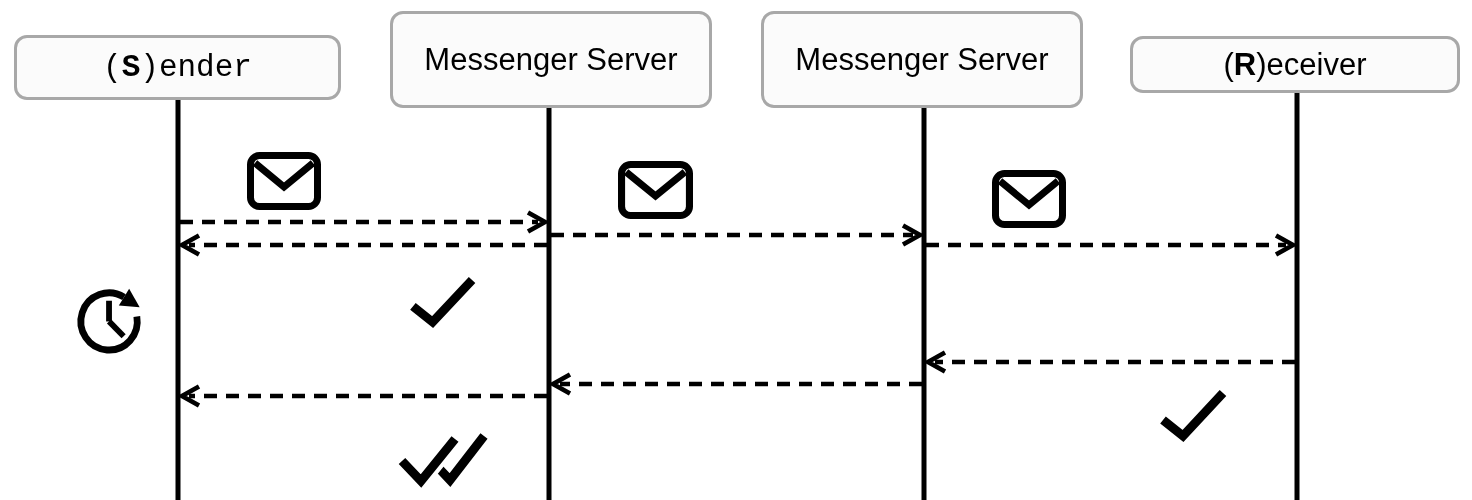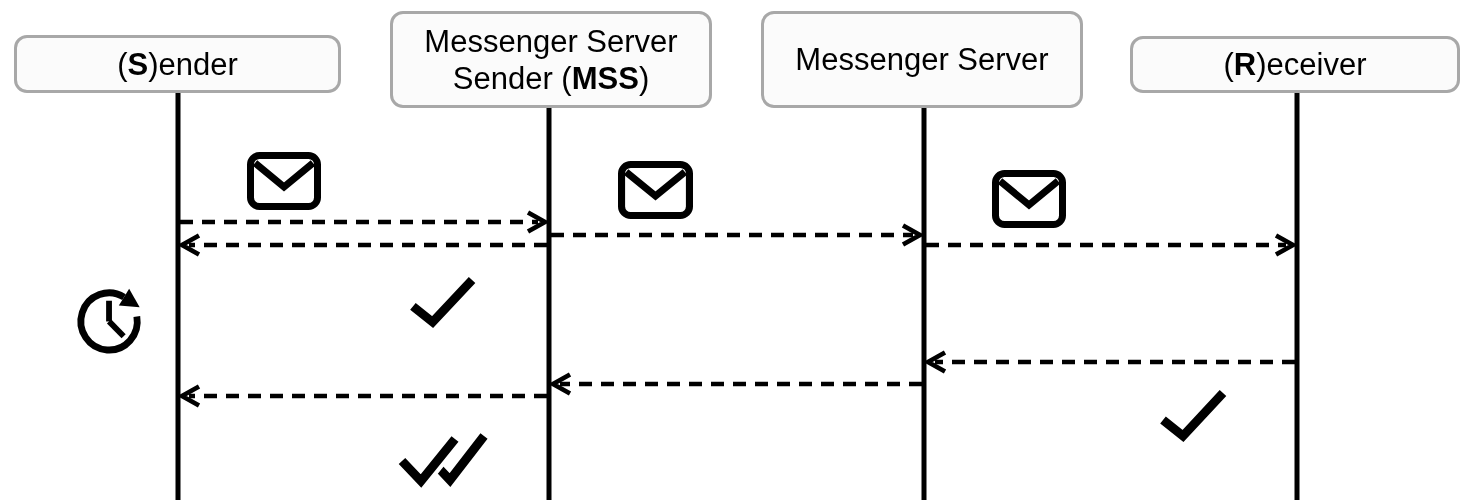--- a/index.html
+++ b/index.html
@@ -21,21 +21,21 @@
     flex-direction:column;
     align-items:center;
     justify-content:center;
     text-align:center;
     font-size:31px;
     line-height:37px;
     font-weight:400;
     color:#000000;
   }
   .actor b { font-weight:700; }
-  #box-sender   { left:14px;   top:35px; width:327px; height:58px; }
+  #box-sender   { left:14px;   top:35px; width:327px; height:65px;font-family:Liberation Mono, monospace; }
   #box-mss      { left:390px;  top:11px; width:322px; height:97px; }
   #box-msr      { left:761px;  top:11px; width:322px; height:97px; }
   #box-receiver { left:1130px; top:36px; width:330px; height:57px; }
 </style>
 </head>
 <body>
 
 <div class="stage">
 
   <svg id="diagram-svg" width="1472" height="500" viewBox="0 0 1472 500">
@@ -101,21 +101,20 @@
         <path d="M 4 31 L 23 51 L 57 9" fill="none" stroke="#000" stroke-width="9"></path>
       </g>
     </svg>
 
   <div class="actor" id="box-sender">
     <div><span>(</span><b>S</b><span>)ender</span></div>
   </div>
 
   <div class="actor" id="box-mss">
     <div>Messenger Server</div>
-    <div><span>Sender (</span><b>MSS</b><span>)</span></div>
   </div>
 
   <div class="actor" id="box-msr">
     <div>Messenger Server</div>
   </div>
 
   <div class="actor" id="box-receiver">
     <div><span>(</span><b>R</b><span>)eceiver</span></div>
   </div>
 

